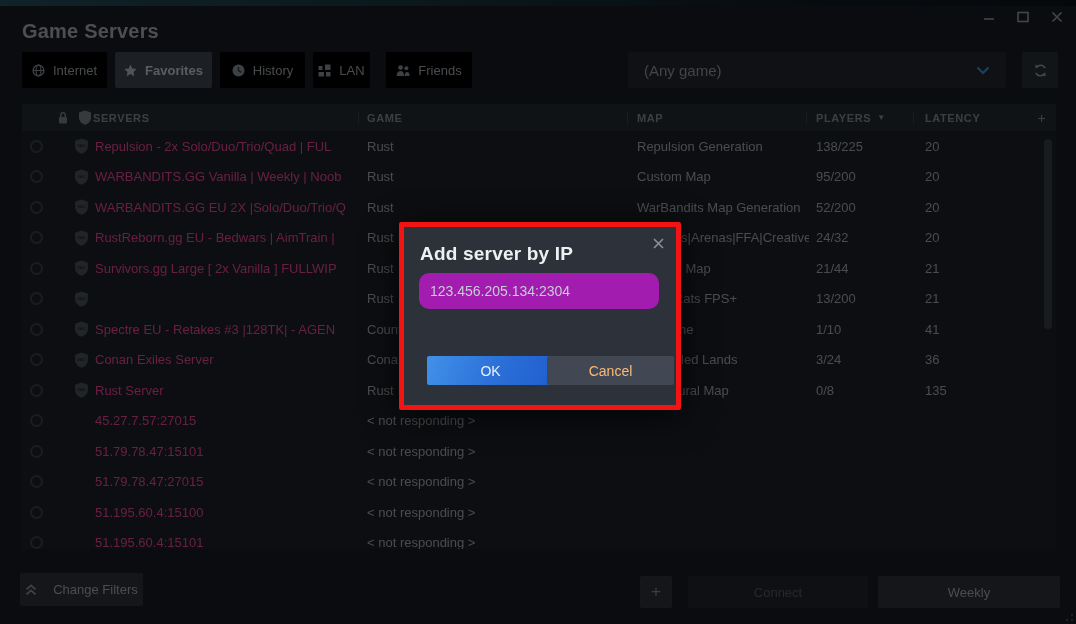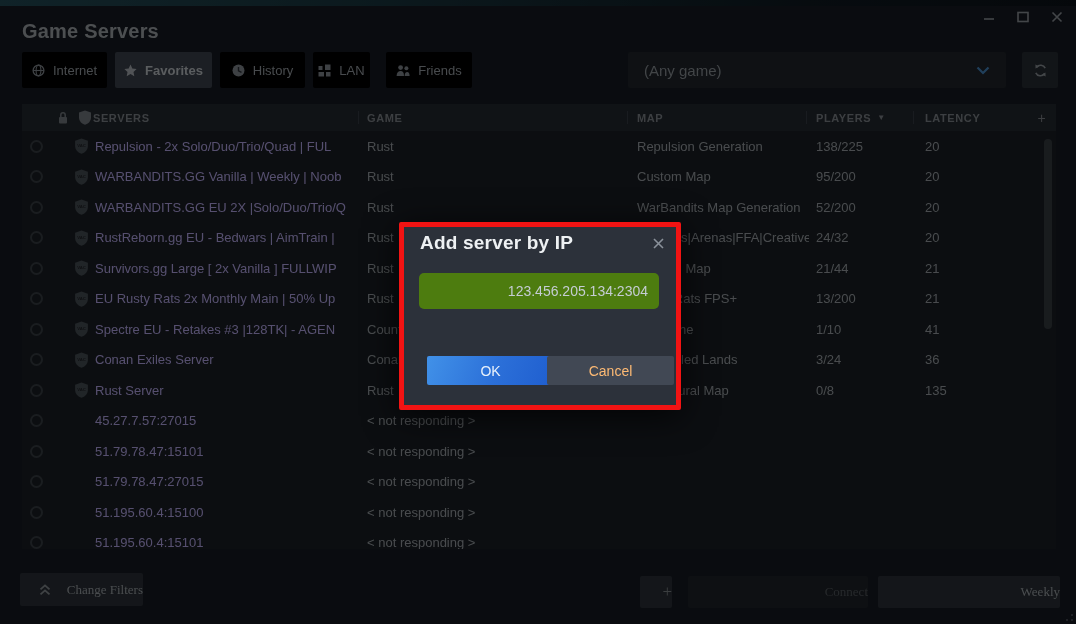--- a/index.html
+++ b/index.html
@@ -42,53 +42,53 @@
   .sorticon { font-size:8px; margin-left:6px; color:#8a9096; }
   .haddcell { justify-content:center; width:24px; cursor:pointer; font-size:14px; font-weight:normal; color:#868c92; }
 
   .list { left:22px; top:131px; width:1034px; height:418px; overflow:hidden; background:#1c2127; }
   .row { position:relative; width:100%; height:30.5px; cursor:pointer; }
   .cell { position:absolute; top:0; height:30.5px; display:flex; align-items:center; font-size:13px;
           white-space:nowrap; overflow:hidden; color:#a6acb2; }
   .c-circle { left:8px; width:20px; }
   .circ { width:13px; height:13px; border:2px solid #3d434a; border-radius:50%; }
   .c-vac { left:52px; width:18px; color:#4d545c; }
-  .c-name { left:73px; width:263px; color:#c4b5fd; }
+  .c-name { left:73px; width:263px; color:#ec4899; }
   .c-game { left:345px; width:258px; }
   .c-map  { left:615px; width:172px; }
   .c-players { left:794px; width:100px; }
   .c-latency { left:903px; width:100px; }
 
   .scrollthumb { left:1044px; top:139px; width:8px; height:190px; background:#3a4046; border-radius:4px; cursor:pointer; }
 
   
   .fbtn { background:#2e343b; border-radius:2px; color:#a9afb5; font-size:13px; display:flex;
-          align-items:center; justify-content:flex-end; gap:16px; cursor:pointer;font-family:Liberation Serif, serif; }
+          align-items:center; justify-content:center; gap:16px; cursor:pointer; }
   #btn-change-filters { left:20px; top:573px; width:123px; height:33px; }
   #btn-add { left:640px; top:576px; width:32px; height:32px; font-size:17px; color:#878d93; }
   #btn-connect { left:688px; top:576px; width:180px; height:32px; background:#21262c; color:#575d63; cursor:default; }
   #btn-close { left:878px; top:576px; width:182px; height:32px; }
   .cficon { color:#90969c; display:flex; }
 
   .grip { right:3px; bottom:3px; width:12px; height:12px; }
   .grip i { position:absolute; width:2px; height:2px; background:#585e66; border-radius:1px; }
 
   
   .overlay { left:0; top:0; width:1076px; height:624px; background:rgba(0,0,0,0.56); z-index:50; }
 
   
   .modalwrap { left:399px; top:222px; z-index:100; border:5px solid #f21313; border-radius:2px;
                box-shadow:0 6px 34px rgba(0,0,0,0.75); }
   .modal { position:relative; width:272px; height:178px; background:#2c313a; }
-  .mtitle { position:absolute; left:16px; top:5px; font-size:19px; font-weight:bold; color:#eef1f3; letter-spacing:.2px; }
+  .mtitle { position:absolute; left:16px; top:16px; font-size:19px; font-weight:bold; color:#eef1f3; letter-spacing:.2px; }
   .mclose { position:absolute; right:8px; top:6px; width:20px; height:20px; display:flex; align-items:center;
             justify-content:center; color:#8a919a; cursor:pointer; }
-  .mipinput { position:absolute; left:15px; top:46px; width:240px; height:36px; background:#4d7c0f;
-              border:none; outline:none; border-radius:5px; color:#c5cdd4; font-size:14px; padding:0 11px;
-              font-family:"Liberation Sans", sans-serif;text-align:right; }
+  .mipinput { position:absolute; left:15px; top:46px; width:240px; height:36px; background:#a21caf;
+              border:none; outline:none; border-radius:10px; color:#c5cdd4; font-size:14px; padding:0 11px;
+              font-family:"Liberation Sans", sans-serif; }
   .mbtn { position:absolute; top:129px; width:127px; height:29px; border:none; border-radius:2px;
           font-size:14px; cursor:pointer; font-family:"Liberation Sans", sans-serif; }
   .mbtn.ok { left:23px; background:linear-gradient(110deg,#4191e8 0%, #2b6fd8 55%, #1f5ecf 100%); color:#e8f1fb; }
   .mbtn.cancel { left:143px; background:#414854; color:#fdba74; }
 </style>
 </head>
 <body>
 
 <div id="root">
 
@@ -294,21 +294,20 @@
       <div class="row">
       <div class="cell c-circle">
           <span class="circ"></span>
         </div>
       <div class="cell c-vac">
         <svg width="15" height="16" viewBox="0 0 14 15">
             <path d="M7 0.5 L13 2.5 V7.2 C13 11.2 10.3 13.7 7 14.7 C3.7 13.7 1 11.2 1 7.2 V2.5 Z" fill="#4d545c"></path>
             <text x="7" y="8.8" text-anchor="middle" font-size="4" font-weight="bold" fill="#22262b" font-family="Liberation Sans, sans-serif">VAC</text>
           </svg>
       </div>
-      <div class="cell c-name">EU Rusty Rats 2x Monthly Main | 50% Up</div>
       <div class="cell c-game">Rust</div>
       <div class="cell c-map">Rusty Rats FPS+</div>
       <div class="cell c-players">13/200</div>
       <div class="cell c-latency">21</div>
     </div>
       <div class="row">
       <div class="cell c-circle">
           <span class="circ"></span>
         </div>
       <div class="cell c-vac">

